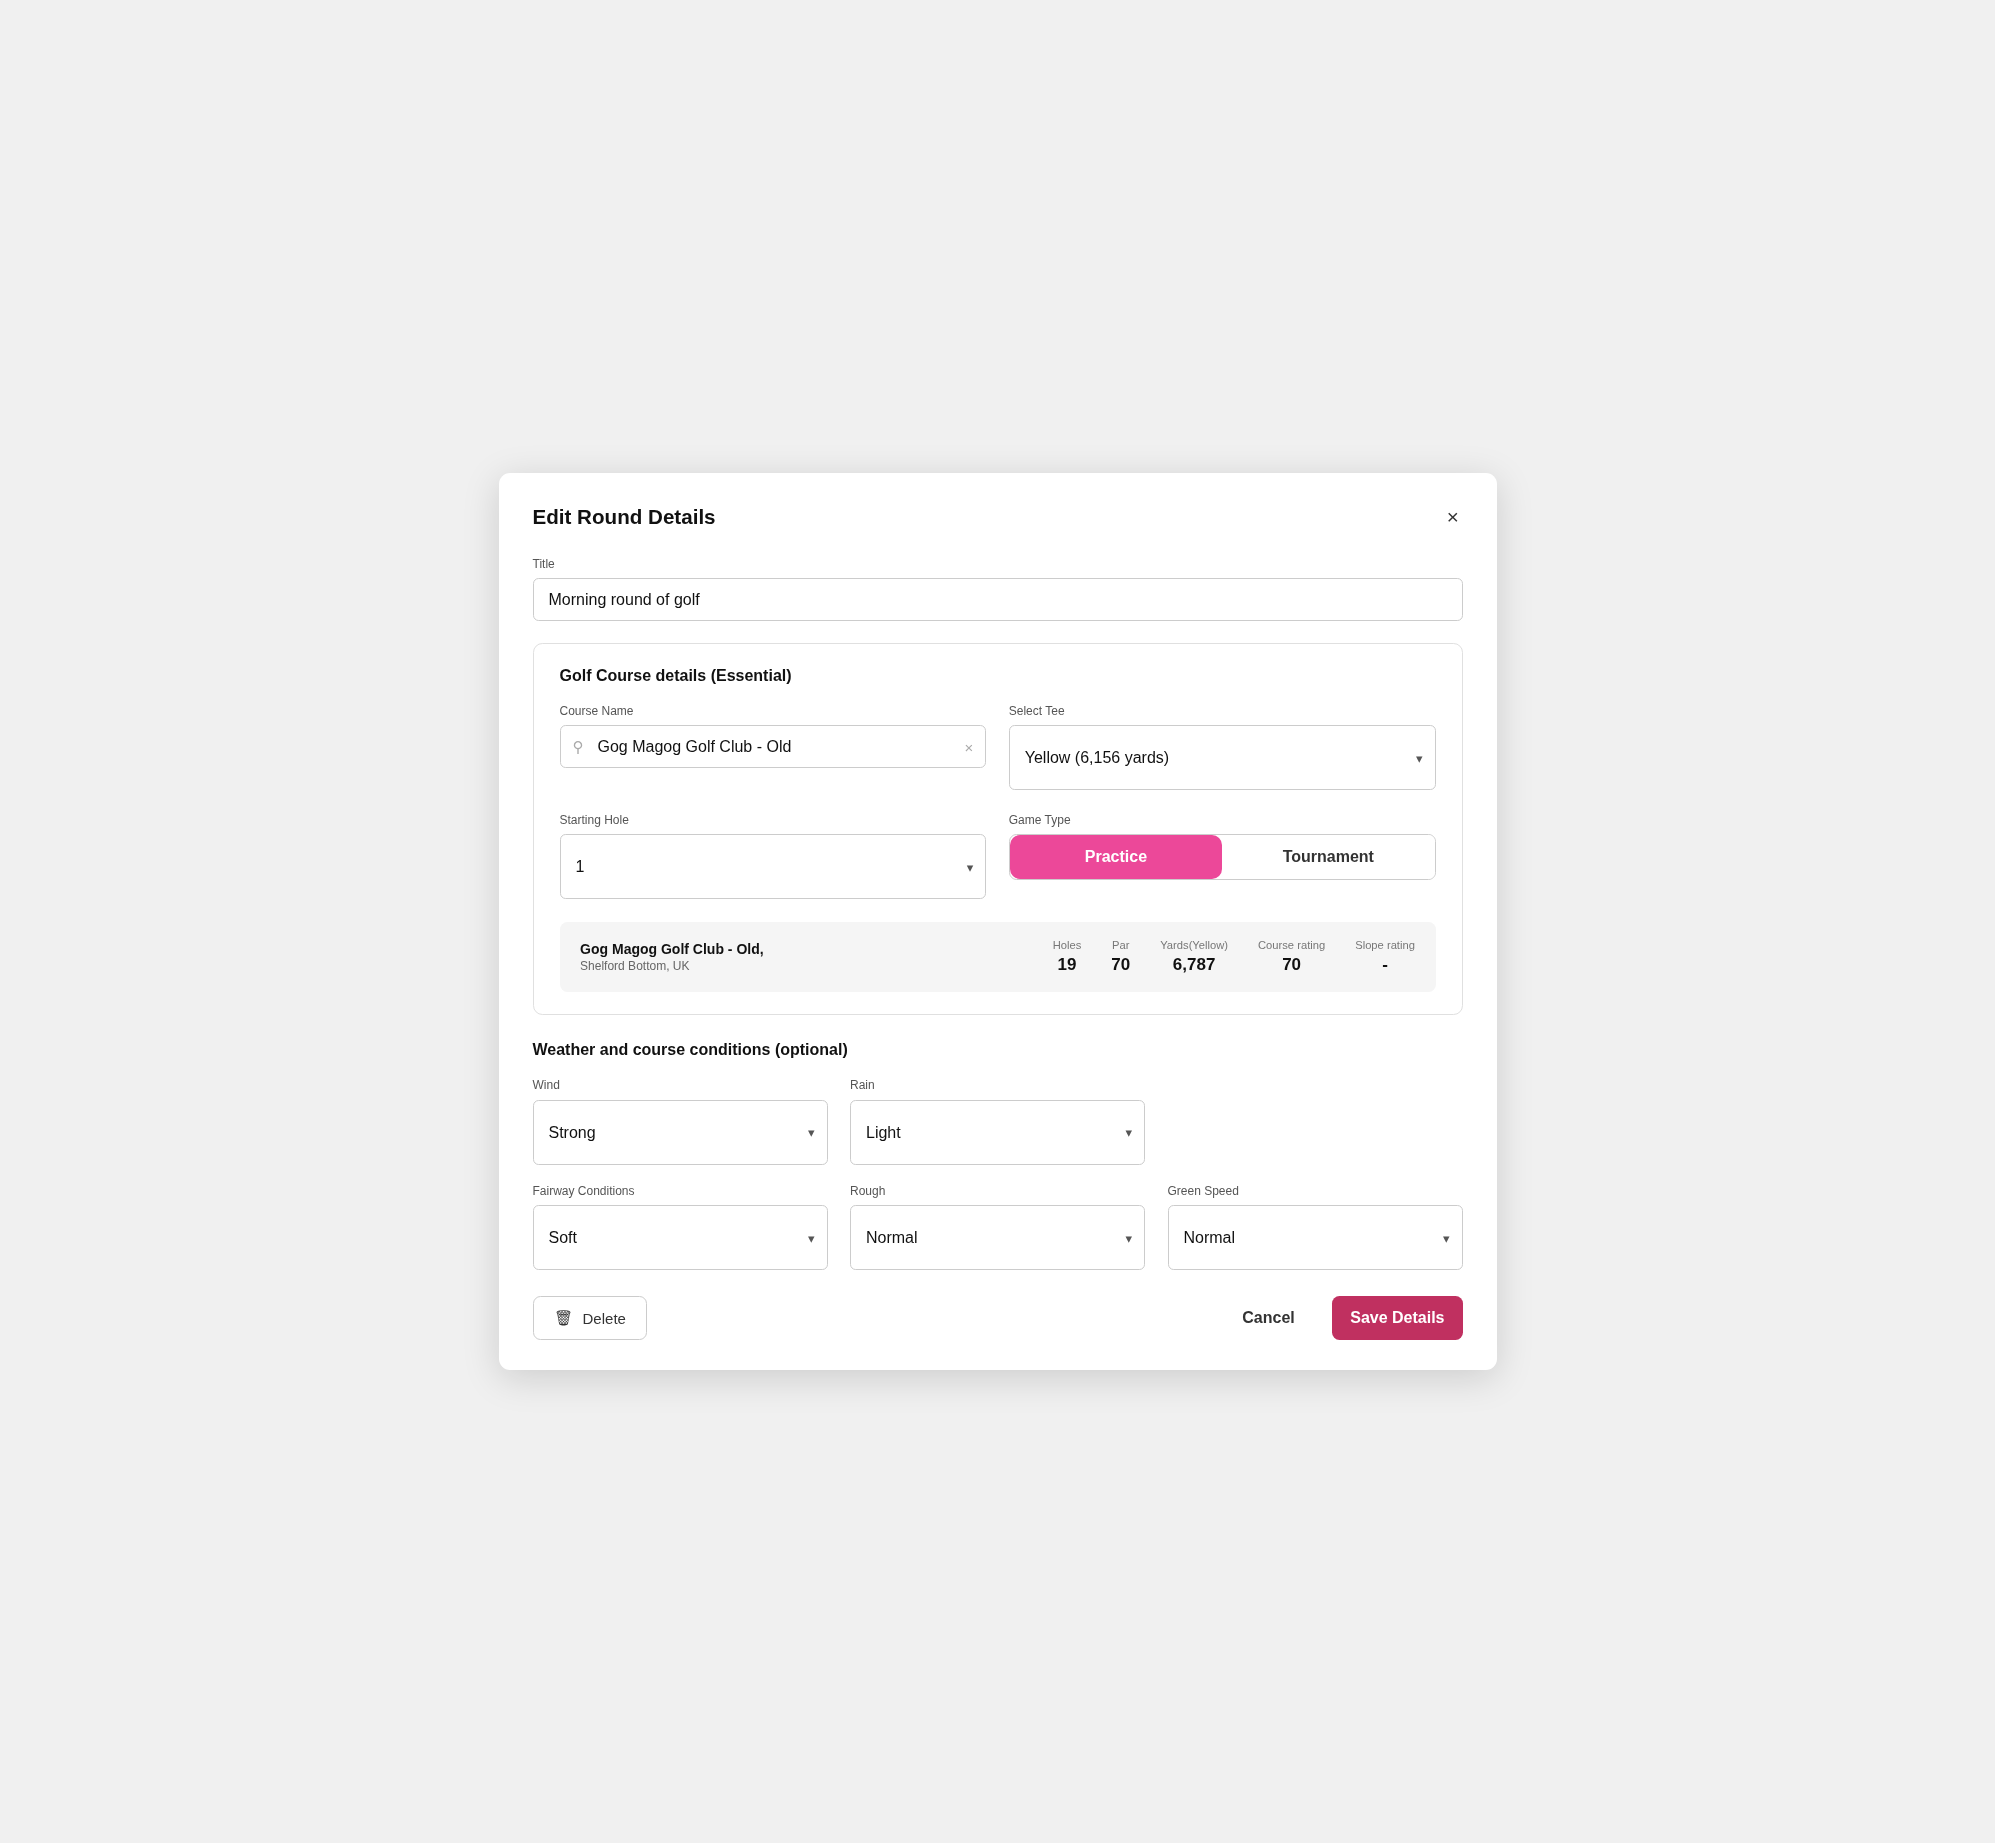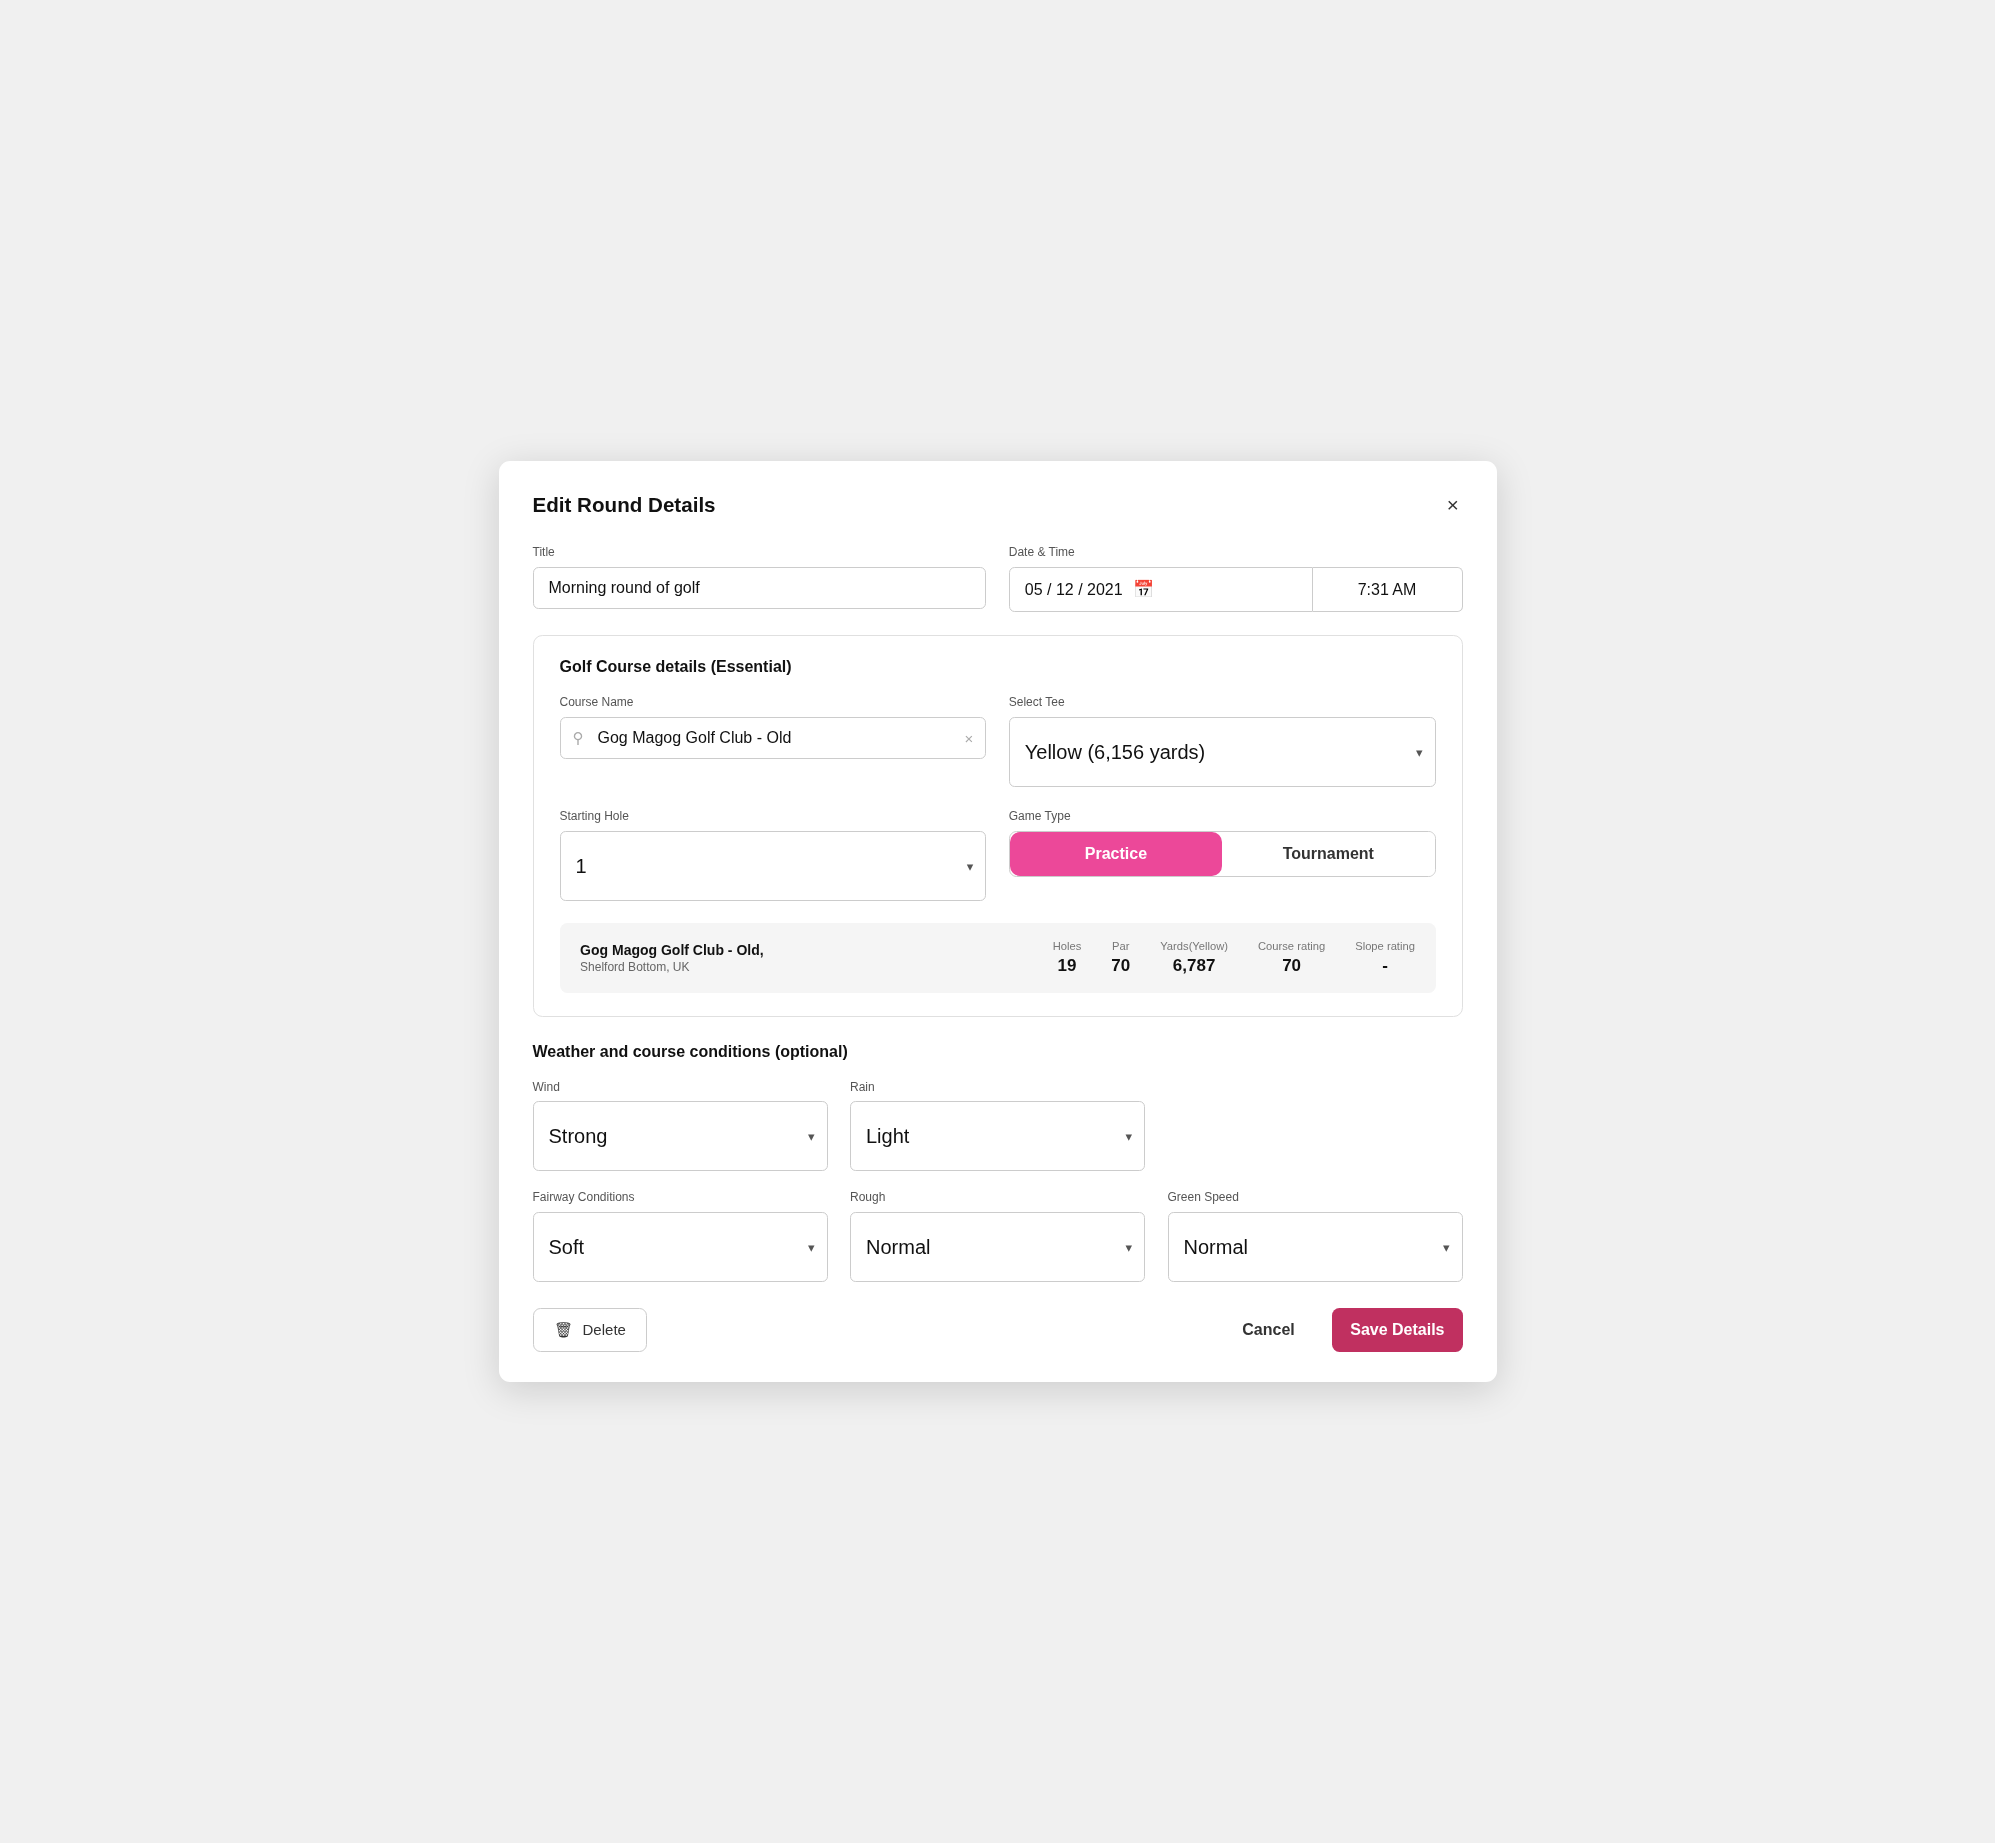--- a/index.html
+++ b/index.html
@@ -136,21 +136,21 @@
       cursor: pointer;
     }
     .input-with-icon {
       padding-left: 37px;
       padding-right: 37px;
     }
     .select-field {
       border: 1.4px solid #ccc;
       border-radius: 5.6px;
       padding: 23px 15px;
-      font-size: 20px;
+      font-size: 16px;
       color: #111;
       outline: none;
       background: #fff;
       width: 100%;
       appearance: none;
       -webkit-appearance: none;
       cursor: pointer;
     }
     .select-wrap {
       position: relative;
@@ -296,32 +296,20 @@
   <div class="modal-header">
     <span class="modal-title">Edit Round Details</span>
     <button class="close-btn">×</button>
   </div>
 
   <div class="form-row">
     <div class="form-group flex1">
       <span class="label">Title</span>
       <input class="input-field" type="text" value="Morning round of golf" style="">
     </div>
-    <div class="form-group flex-date">
-      <span class="label">Date &amp; Time</span>
-      <div class="date-time-group">
-        <div class="date-box">
-          <span>05 / 12 / 2021</span>
-          <span class="calendar-icon">📅</span>
-        </div>
-        <div class="time-box">
-          <span>7:31 AM</span>
-        </div>
-      </div>
-    </div>
   </div>
 
   <div class="section-card">
     <div class="section-title">Golf Course details (Essential)</div>
 
     <div class="form-row">
       <div class="form-group flex1">
         <span class="label">Course Name</span>
         <div class="course-name-wrap">
           <span class="search-icon-inside">⚲</span>

